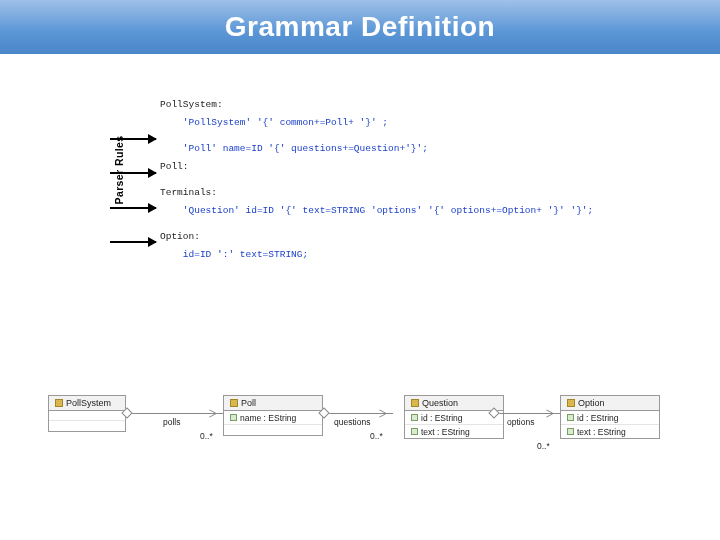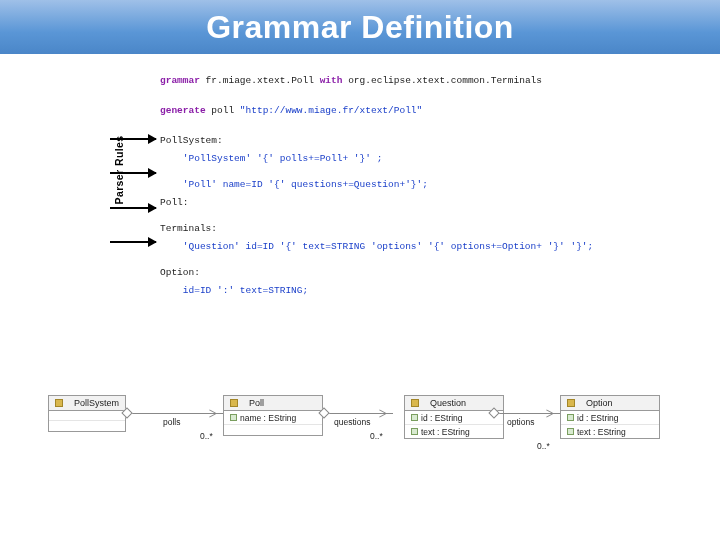--- a/index.html
+++ b/index.html
@@ -14,21 +14,21 @@
   .title-band {
     width: 720px;
     height: 54px;
     background: linear-gradient(to bottom, #9fc0e8 0%, #5a96d6 60%, #4a86c8 100%);
     display: flex;
     align-items: center;
     justify-content: center;
   }
   .title-band h1 {
     color: #fff;
-    font-size: 32px;
+    font-size: 28px;
     font-weight: bold;
     letter-spacing: 0.5px;
   }
   .code-area {
     position: absolute;
     top: 72px;
     left: 160px;
     width: 540px;
     font-family: "Courier New", monospace;
     font-size: 9.5px;
@@ -83,21 +83,21 @@
     position: absolute;
     background: #fff;
     border: 1px solid #999;
   }
   .class-title {
     background: #f2f2f2;
     border-bottom: 1px solid #999;
     padding: 2px 6px;
     display: flex;
     align-items: center;
-    gap: 11px;
+    gap: 3px;
     font-size: 9px;
   }
   .c-icon {
     width: 8px;
     height: 8px;
     background: #d9b74d;
     border: 1px solid #a38628;
     display: inline-block;
   }
   .attr-row {
@@ -163,26 +163,24 @@
 </div>
 
 <div class="rule-label" style="top:230px">Parser Rules</div>
 
 <div class="arrow" style="top:138px"></div>
 <div class="arrow" style="top:172px"></div>
 <div class="arrow" style="top:207px"></div>
 <div class="arrow" style="top:241px"></div>
 
 <div class="code-area">
-  <div class="code-line"><span class="kw">grammar</span><span class="idr"> fr.miage.xtext.Poll </span><span class="kw">with</span><span class="idr"> org.eclipse.xtext.common.Terminals</span></div>
   <div class="code-line" style="height:12px"></div>
-  <div class="code-line"><span class="kw">generate</span><span class="idr"> poll </span><span class="str">"http://www.miage.fr/xtext/Poll"</span></div>
   <div class="code-line" style="height:12px"></div>
   <div class="code-line"><span class="idr">PollSystem:</span></div>
-  <div class="code-line"><span class="str">    'PollSystem' '{' polls+=Poll+ '}' ;</span></div>
+  <div class="code-line"><span class="str">    'PollSystem' '{' common+=Poll+ '}' ;</span></div>
   <div class="code-line" style="height:8px"></div>
   <div class="code-line"><span class="str">    'Poll' name=ID '{' questions+=Question+'}';</span></div>
   <div class="code-line"><span class="idr">Poll:</span></div>
   <div class="code-line" style="height:8px"></div>
   <div class="code-line"><span class="idr">Terminals:</span></div>
   <div class="code-line"><span class="str">    'Question' id=ID '{' text=STRING 'options' '{' options+=Option+ '}' '}';</span></div>
   <div class="code-line" style="height:8px"></div>
   <div class="code-line"><span class="idr">Option:</span></div>
   <div class="code-line"><span class="str">    id=ID ':' text=STRING;</span></div>
 </div>

